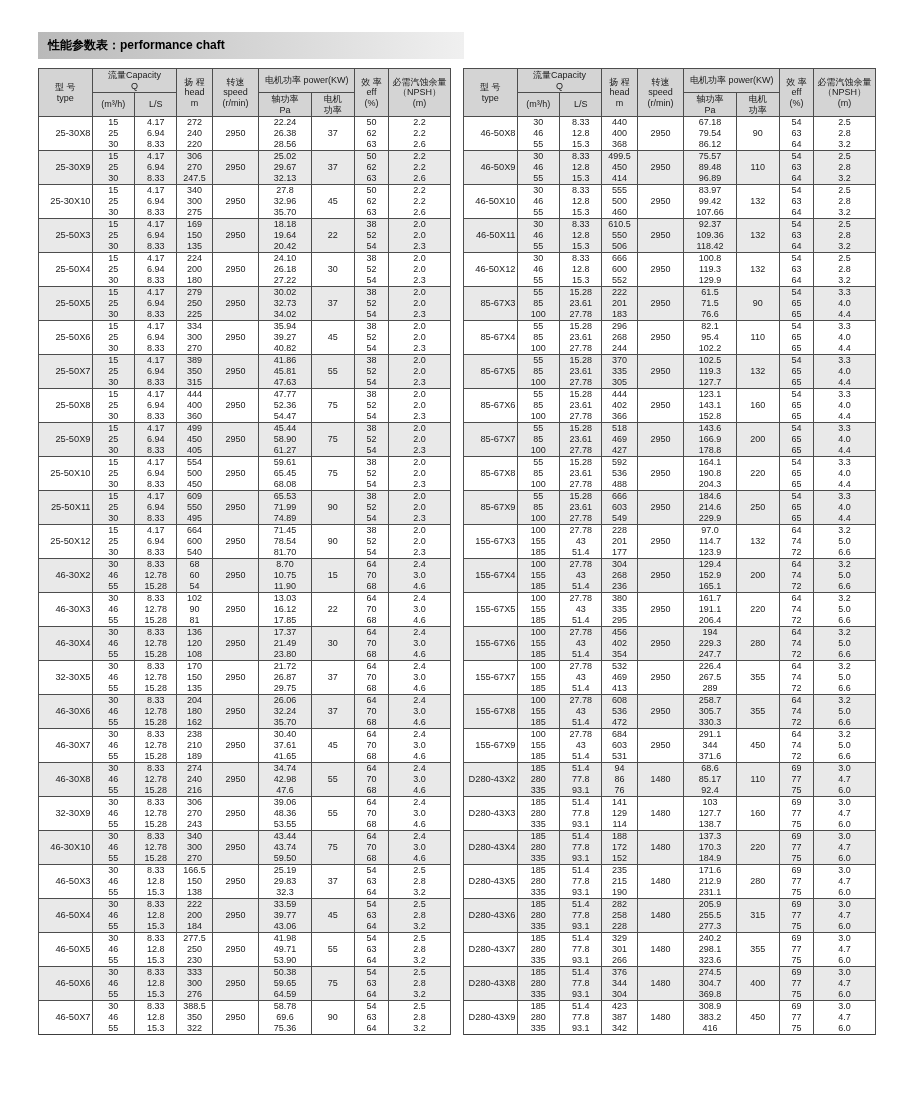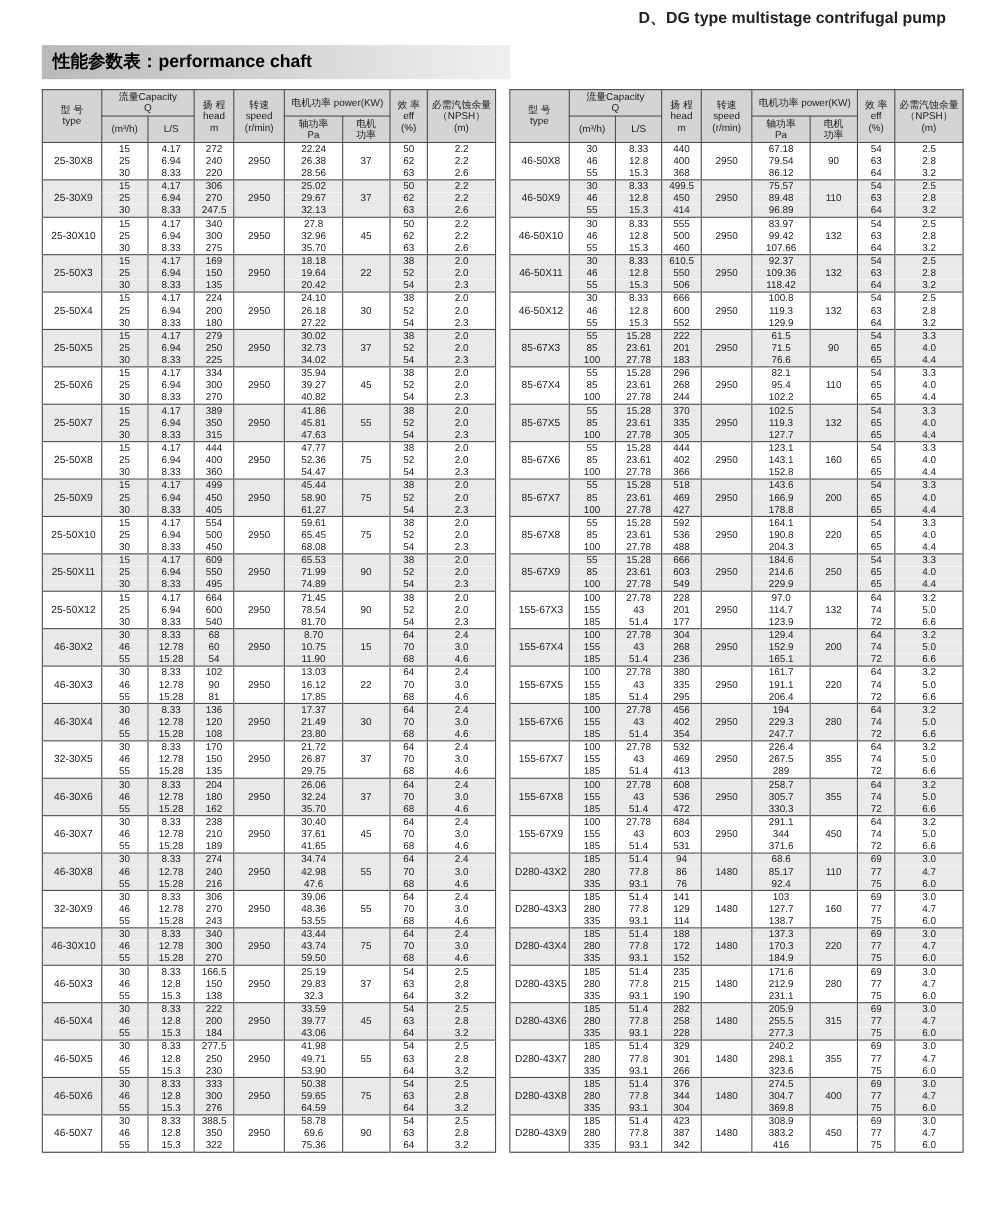--- a/index.html
+++ b/index.html
@@ -5,50 +5,49 @@
   html,body{margin:0;padding:0;}
   body{
     width:900px;height:1095px;background:#ffffff;
     font-family:"Liberation Sans","DejaVu Sans",sans-serif;
     color:#1a1a1a;position:relative;overflow:hidden;
   }
   .title-block{ text-align:right; padding:8px 22px 0 0; }
   .page-title{ font-size:22px; font-weight:bold; letter-spacing:1px; line-height:1.25; }
   .page-subtitle{ font-size:14.5px; font-weight:bold; color:#222; line-height:1.3; padding-right:18px;}
   .section-bar{
-    margin:14px 0 0 38px; width:404px;
+    margin:24px 0 0 38px; width:404px;
     background:linear-gradient(to right,#b9b9b9,#f0f0f0);
     padding:5px 12px 5px 10px;
-    font-size:16px; font-weight:bold; color:#000;
+    font-size:12px; font-weight:bold; color:#000;
   }
   .tables{ display:flex; gap:12px; margin:9px 24px 0 38px; }
   table.perf{
     border-collapse:collapse; table-layout:fixed;
     width:413px; font-size:9px; line-height:11px;
     border:1.5px solid #3c3c3c;
   }
   table.perf th{
     background:#d4d4d4; border:1px solid #4d4d4d;
     font-weight:normal; text-align:center; padding:1px 0;
     font-size:9px; line-height:10.5px;
   }
   table.perf td{
     border-left:1px solid #4d4d4d; border-right:1px solid #4d4d4d;
     text-align:center; padding:0 1px; white-space:nowrap; overflow:hidden;
   }
   table.perf tr.gs td{ border-top:1px solid #4d4d4d; }
   table.perf tr.alt td{ background:#e9e9e9; }
-  table.perf td.type{ text-align:center; padding-left:4px; font-size:9.3px; }
+  table.perf td.type{ text-align:right; padding-left:4px; font-size:9.3px; }
   .hline{ display:block; }
 </style>
 </head>
 <body>
 
 <div class="title-block">
-  <div class="page-subtitle">D、DG type multistage contrifugal pump</div>
 </div>
 
 <div class="section-bar">性能参数表：performance chaft</div>
 
 <div class="tables">
 
   <table class="perf">
     <colgroup>
       <col style="width:13%">
         <col style="width:10.3%">

